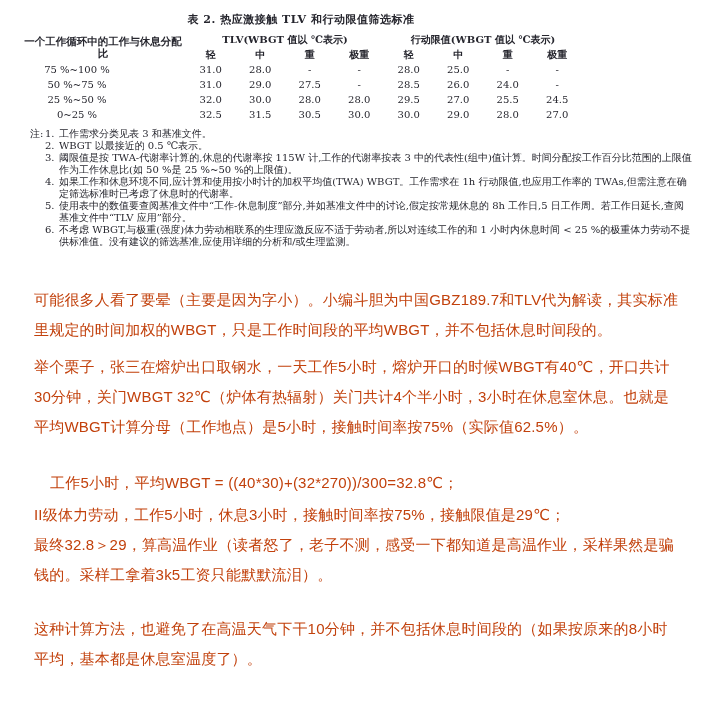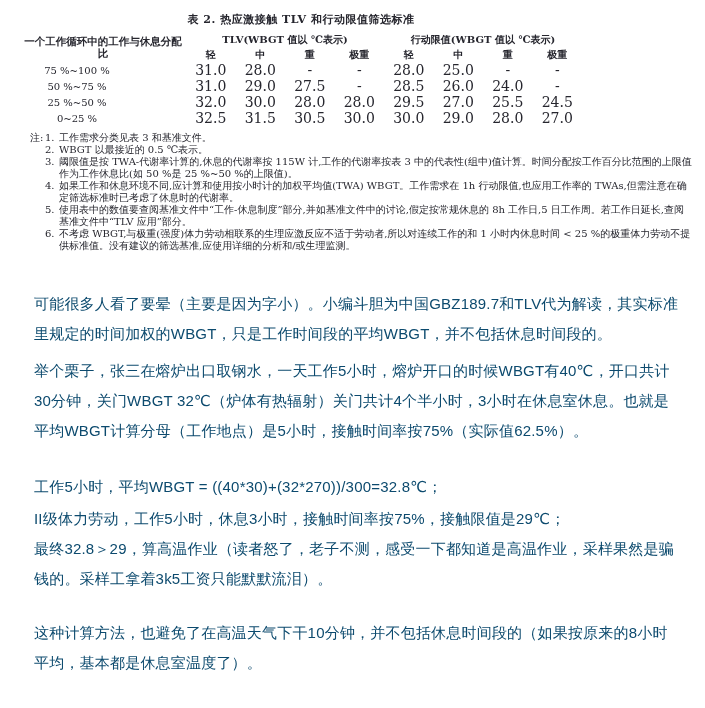--- a/index.html
+++ b/index.html
@@ -18,42 +18,42 @@
     text-align:center; font-weight:bold; font-size:11px;
     margin-bottom:5px; letter-spacing:0.5px;
   }
   table.tlv { width:100%; table-layout:fixed; border-collapse:collapse; }
   table.tlv td { padding:0; }
   col.c0 { width:166px; }
   .grphdr { text-align:center; font-weight:bold; font-size:10px; height:16px; }
   .subhdr { text-align:center; font-weight:bold; font-size:10px; height:14px; }
   .rowhdr { text-align:center; font-weight:bold; font-size:10.5px; vertical-align:middle; line-height:1.15; }
   .rowlabel { text-align:center; font-size:10px; height:15px; padding-right:52px !important; }
-  .val { text-align:center; font-size:14px; height:15px; }
+  .val { text-align:center; font-size:10px; height:15px; }
   
   .notes {
     margin:6px 0 0 30px; width:662px;
     font-size:10px; line-height:12px; color:#26262e;
   }
   .note { display:flex; }
   .note-prefix { width:15px; flex:none; }
   .note-num { width:14px; flex:none; }
   .note-text { flex:1; }
   
   .article {
     font-family:"Liberation Sans","DejaVu Sans",sans-serif;
-    color:#0c4a6e;
+    color:#c2410c;
     font-size:15px; line-height:30px;
     padding:37px 26px 0 34px;
     letter-spacing:0.2px;
   }
   .article p { margin:0; }
   .article p.g-sm  { margin-top:7px; }
   .article p.g-md  { margin-top:9px; }
-  .article p.g-lg  { margin-top:26px; }
+  .article p.g-lg  { margin-top:26px;margin-left:16px; }
   .article p.g-xs  { margin-top:2px; }
   .article p.g-0   { margin-top:0; }
   .article p.g-blk { margin-top:24px; }
 </style>
 </head>
 <body>
 
 <div class="page">
 
   <div class="table-section">

